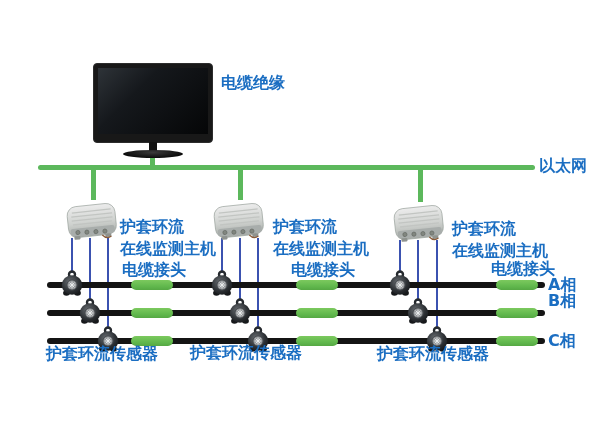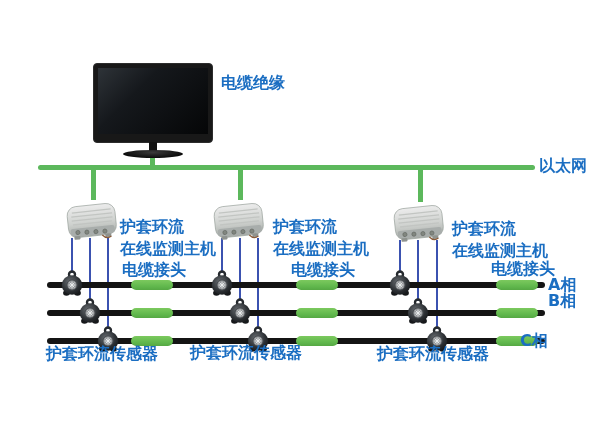--- a/index.html
+++ b/index.html
@@ -184,15 +184,15 @@
   <div class="lbl center toplbl" style="left:122px;top:263px;width:60px">电缆接头</div>
   <div class="lbl center toplbl" style="left:291px;top:263px;width:60px">电缆接头</div>
   <div class="lbl center toplbl" style="left:491px;top:262px;width:60px">电缆接头</div>
 
   <div class="lbl toplbl" style="left:46px;top:347px">护套环流传感器</div>
   <div class="lbl toplbl" style="left:190px;top:346px">护套环流传感器</div>
   <div class="lbl toplbl" style="left:377px;top:347px">护套环流传感器</div>
 
   <div class="lbl toplbl" style="left:548px;top:278px">A相</div>
   <div class="lbl toplbl" style="left:548px;top:294px">B相</div>
-  <div class="lbl toplbl" style="left:520px;top:334px">C相</div>
+  <div class="lbl toplbl" style="left:548px;top:334px">C相</div>
 
 </div>
 
 </body></html>

